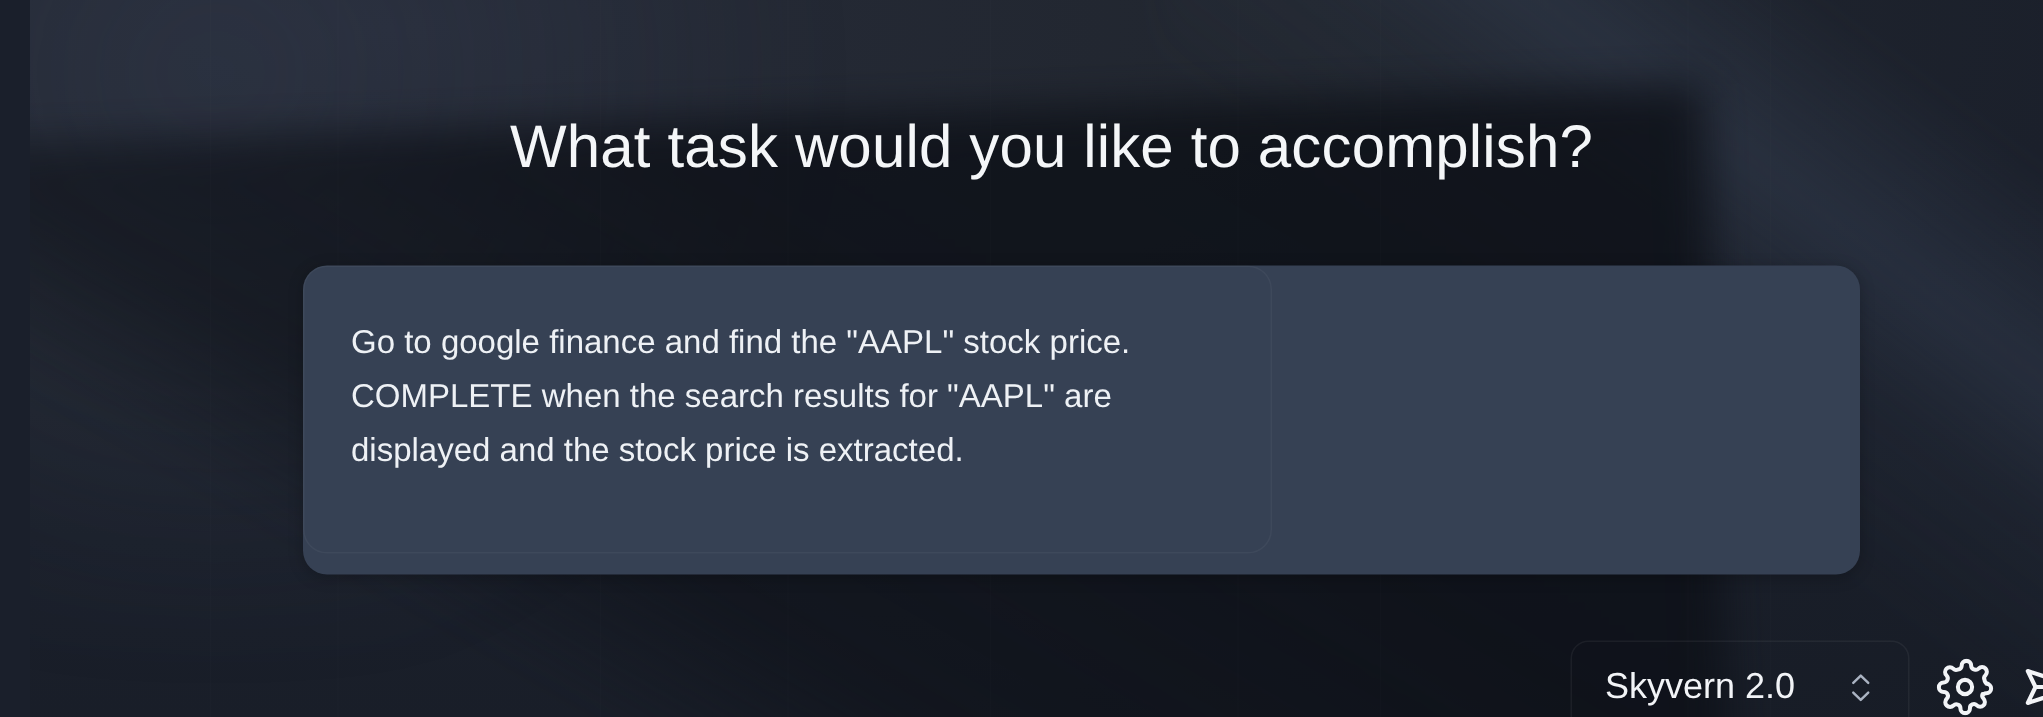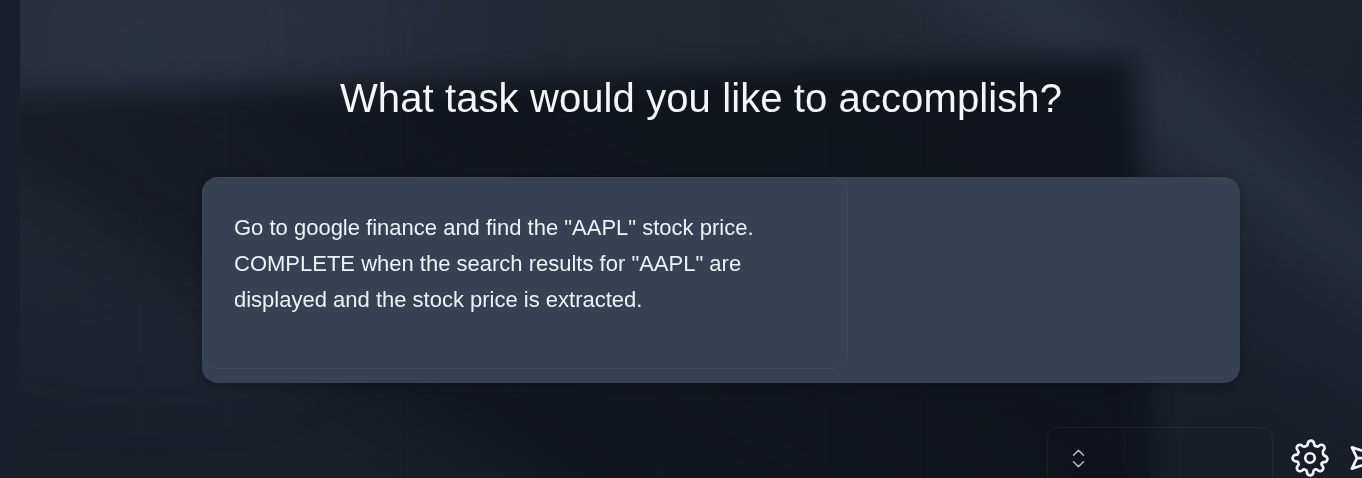--- a/index.html
+++ b/index.html
@@ -222,20 +222,21 @@
 
     <h1 class="page-title">What task would you like to accomplish?</h1>
 
     <div class="prompt-card">
 
       <textarea class="prompt-textarea" spellcheck="false" placeholder="What task would you like to accomplish?" style="">Go to google finance and find the "AAPL" stock price. COMPLETE when the search results for "AAPL" are displayed and the stock price is extracted.</textarea>
 
       <div class="controls">
 
         <div class="model-select">
+          <span class="model-select-label">Skyvern 2.0</span>
           <span class="chev-stack">
             <svg width="13" height="8" viewBox="0 0 13 8" fill="none" stroke="#aab3c2" stroke-width="1.6" stroke-linecap="round" stroke-linejoin="round">
               <polyline points="1.5,6.3 6.5,1.4 11.5,6.3"></polyline>
             </svg>
             <svg width="13" height="8" viewBox="0 0 13 8" fill="none" stroke="#aab3c2" stroke-width="1.6" stroke-linecap="round" stroke-linejoin="round">
               <polyline points="1.5,1.7 6.5,6.6 11.5,1.7"></polyline>
             </svg>
           </span>
         </div>
 

